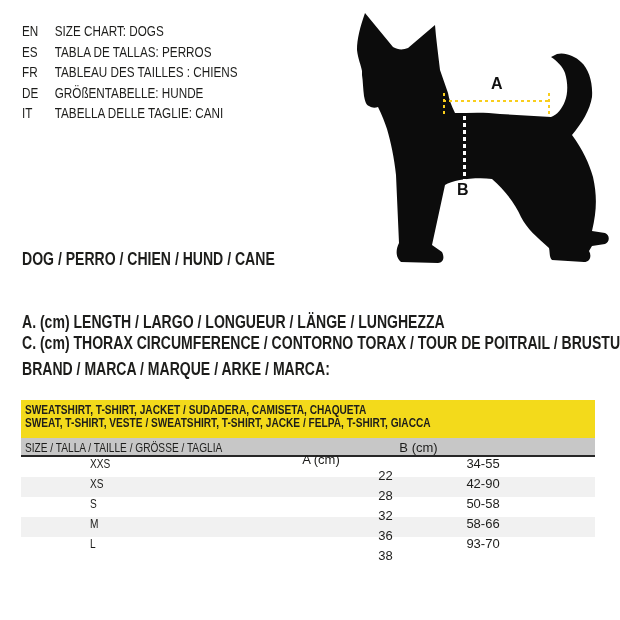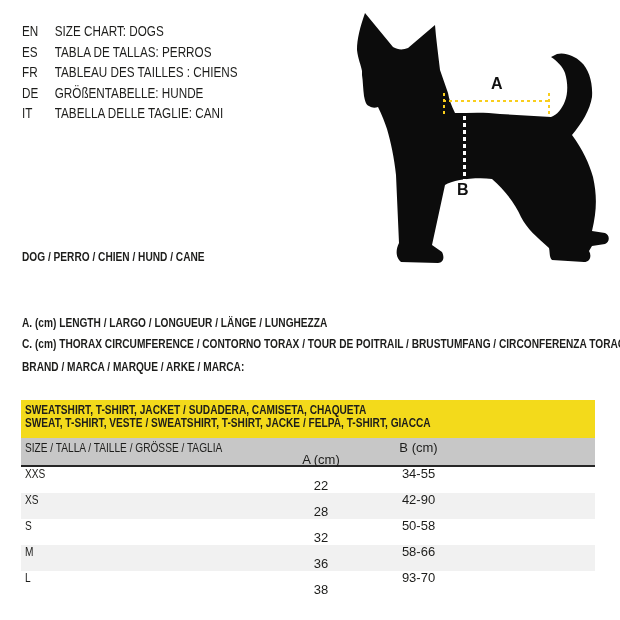--- a/index.html
+++ b/index.html
@@ -45,34 +45,34 @@
     position:absolute;top:93px;width:2px;height:24px;
     background:repeating-linear-gradient(to bottom,var(--dash-yellow) 0 3px,transparent 3px 6px);
   }
   .tick-left{left:443px;}
   .tick-right{left:548px;}
   .dash-v{
     position:absolute;left:463px;top:116px;width:2.5px;height:64px;
     background:repeating-linear-gradient(to bottom,var(--dash-white) 0 3.5px,transparent 3.5px 7px);
   }
   
-  .caption{position:absolute;left:22px;font-size:13px;font-weight:700;}
+  .caption{position:absolute;left:22px;font-size:18px;font-weight:700;}
   .caption-dog{top:249px;}
   .caption-measures{top:312px;line-height:21px;}
   .caption-brand{top:359px;}
   
   .size-table{position:absolute;left:21px;top:400px;width:574px;font-size:13px;}
   .banner{background:var(--banner-yellow);height:38px;padding:2.5px 0 0 4px;font-weight:700;}
   .banner div{line-height:13.5px;}
   .thead{
-    background:var(--header-gray);height:29px;line-height:19px;
+    background:var(--header-gray);height:19px;line-height:19px;
     border-bottom:2px solid var(--border-dark);
     display:flex;
   }
-  .trow{display:flex;height:26px;line-height:14.6px;}
+  .trow{display:flex;height:20px;line-height:14.6px;justify-content:center;}
   .trow.stripe{background:var(--row-stripe);}
   .c-size{width:250px;flex:0 0 250px;padding-left:4px;text-align:left;}
   .c-a{width:100px;flex:0 0 100px;text-align:center;margin-top:12px;}
   .c-b{width:95px;flex:0 0 95px;text-align:center;}
 </style>
 </head>
 <body>
 
 <div class="lang-list">
   <div class="lang-row cond">

